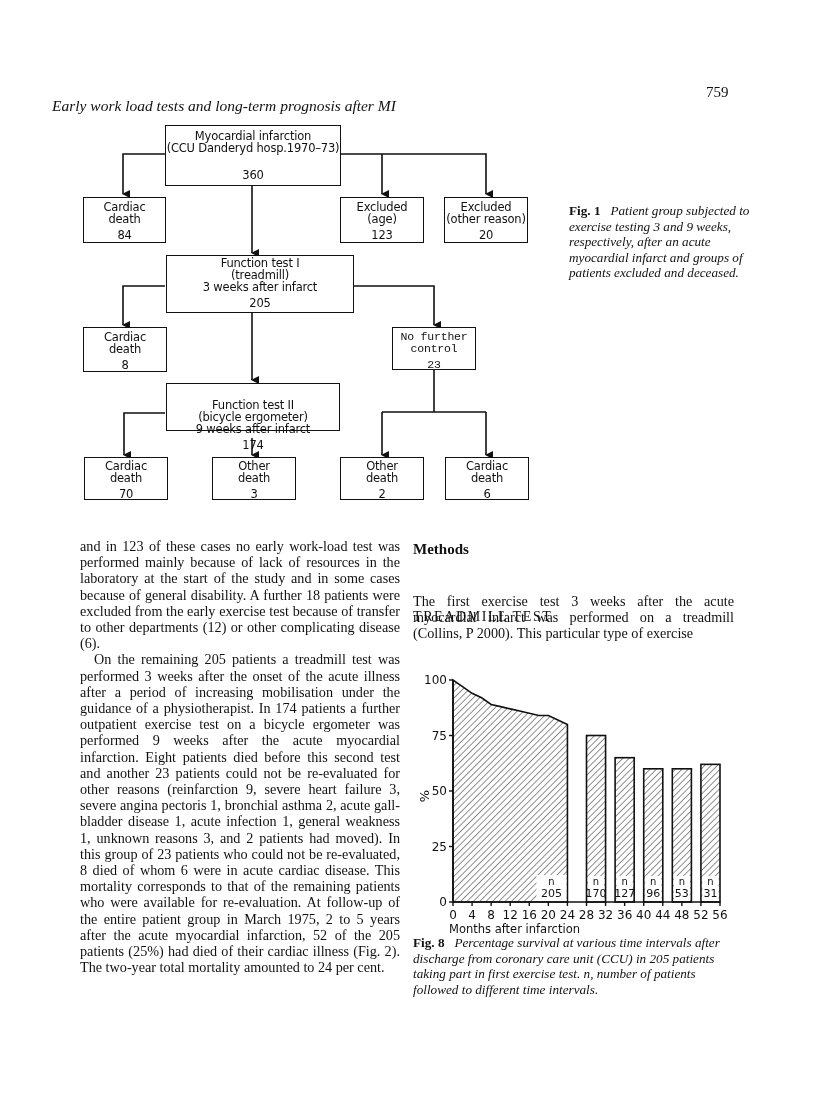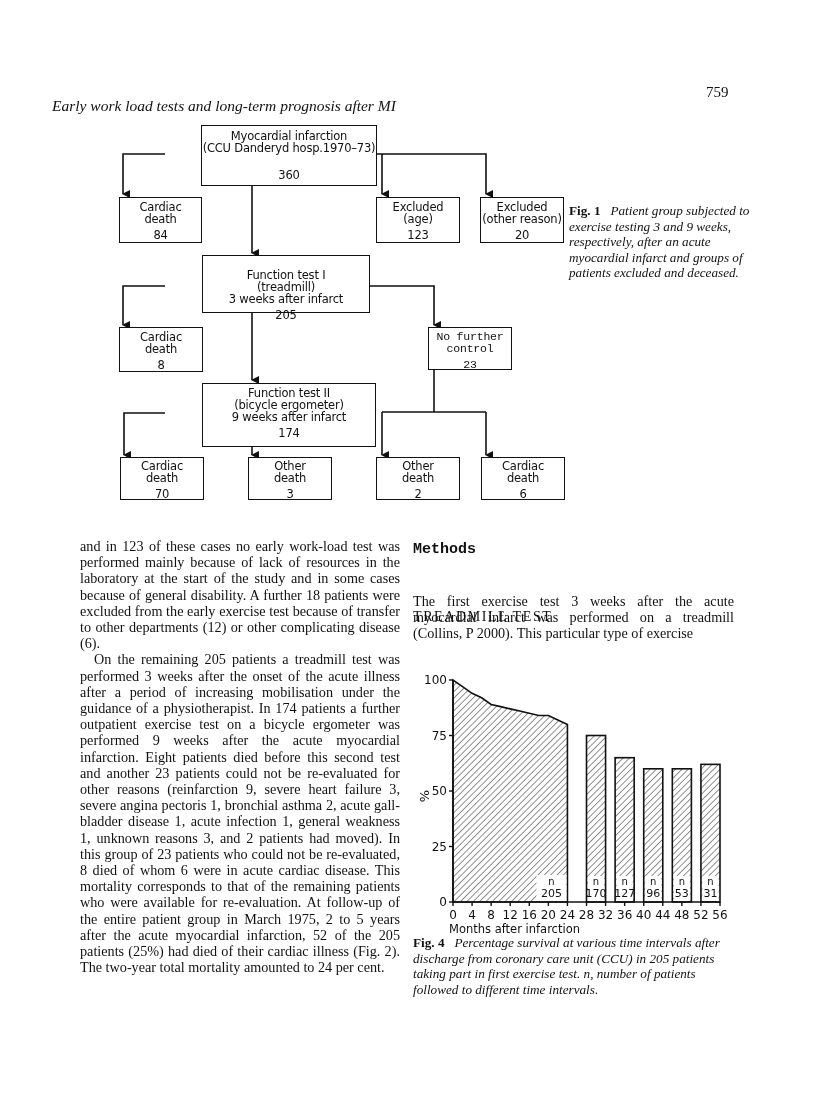--- a/index.html
+++ b/index.html
@@ -5,33 +5,33 @@
   html, body { margin: 0; padding: 0; background: #ffffff; }
   body { width: 816px; height: 1103px; position: relative; overflow: hidden; color: #111; }
   .serif { font-family: "Liberation Serif", "DejaVu Serif", serif; }
   .running-head { position: absolute; left: 52px; top: 84px; font-style: italic; font-size: 15.5px; margin-top: 13px; }
   .page-num { position: absolute; left: 706px; top: 84px; font-size: 15px; }
 
   
   .fc-svg { position: absolute; left: 0; top: 0; width: 816px; height: 520px; }
   .box { position: absolute; border: 1.6px solid #111; box-sizing: border-box; background: #fff;
          font-family: "DejaVu Sans", sans-serif; font-size: 11.5px; line-height: 12px; text-align: center;
-         letter-spacing: -0.2px; margin-left: 36px; }
+         letter-spacing: -0.2px; }
   .box .lbl { display: block; }
   .box .num { display: block; margin-top: 4px; }
 
   .fig1-caption { position: absolute; left: 569px; top: 203px; width: 200px; font-size: 13.2px; line-height: 15.5px; }
   .fig-label { font-style: normal; font-weight: bold; }
   .fig-text { font-style: italic; }
 
   .col { position: absolute; font-size: 14.2px; line-height: 16.2px; text-align: justify; }
   .col p { margin: 0; }
   .col p.indent { text-indent: 14px; }
   .left-col { left: 80px; top: 538px; width: 320px; }
-  .methods-heading { position: absolute; left: 413px; top: 541px; font-weight: bold; font-size: 15px; font-family: Liberation Mono, monospace; }
+  .methods-heading { position: absolute; left: 413px; top: 541px; font-weight: bold; font-size: 15px; }
   .sub-heading { position: absolute; left: 413px; top: 609px; font-size: 14px; letter-spacing: 1.6px; }
   .right-col { left: 413px; top: 593px; width: 321px; }
 
   .chart-svg { position: absolute; left: 405px; top: 670px; width: 340px; height: 275px; }
   .fig2-caption { position: absolute; left: 413px; top: 935px; width: 325px; font-size: 13.2px; line-height: 15.5px; }
 </style>
 </head>
 <body>
 
 <div class="running-head serif">Early work load tests and long-term prognosis after MI</div>
@@ -77,37 +77,37 @@
 <div class="box" style="left:340px;top:197px;width:84px;height:46px;padding-top:3px;">
   <span class="lbl">Excluded</span>
   <span class="lbl">(age)</span>
   <span class="num">123</span>
 </div>
 <div class="box" style="left:444px;top:197px;width:84px;height:46px;padding-top:3px;">
   <span class="lbl">Excluded</span>
   <span class="lbl">(other reason)</span>
   <span class="num">20</span>
 </div>
-<div class="box" style="left:166px;top:255px;width:168px;height:58px;padding-top:13px;">
+<div class="box" style="left:166px;top:255px;width:188px;height:58px;padding-top:1px;">
   <span class="lbl">Function test I</span>
   <span class="lbl">(treadmill)</span>
   <span class="lbl">3 weeks after infarct</span>
   <span class="num">205</span>
 </div>
 <div class="box" style="left:83px;top:327px;width:84px;height:45px;padding-top:3px;">
   <span class="lbl">Cardiac</span>
   <span class="lbl">death</span>
   <span class="num">8</span>
 </div>
 <div class="box" style="left:392px;top:327px;width:84px;height:43px;padding-top:3px;font-family:Liberation Mono, monospace;">
   <span class="lbl">No further</span>
   <span class="lbl">control</span>
   <span class="num">23</span>
 </div>
-<div class="box" style="left:166px;top:383px;width:174px;height:64px;padding-top:3px;">
+<div class="box" style="left:166px;top:383px;width:174px;height:48px;padding-top:15px;">
   <span class="lbl">Function test II</span>
   <span class="lbl">(bicycle ergometer)</span>
   <span class="lbl">9 weeks after infarct</span>
   <span class="num">174</span>
 </div>
 <div class="box" style="left:84px;top:457px;width:84px;height:43px;padding-top:2px;">
   <span class="lbl">Cardiac</span>
   <span class="lbl">death</span>
   <span class="num">70</span>
 </div>
@@ -215,15 +215,15 @@
       <line x1="295.92857142857144" y1="232" x2="295.92857142857144" y2="236" stroke="#111" stroke-width="1.4"></line>
       <text x="295.92857142857144" y="249" text-anchor="middle" font-size="12" font-family="DejaVu Sans, sans-serif" fill="#111">52</text>
       <line x1="315" y1="232" x2="315" y2="236" stroke="#111" stroke-width="1.4"></line>
       <text x="315" y="249" text-anchor="middle" font-size="12" font-family="DejaVu Sans, sans-serif" fill="#111">56</text>
       <text x="0" y="0" text-anchor="middle" font-size="13" font-family="DejaVu Sans, sans-serif" fill="#111" transform="translate(24,126) rotate(-90)">%</text>
       <text x="44" y="263" text-anchor="start" font-size="11.5" font-family="DejaVu Sans, sans-serif" fill="#111">Months after infarction</text>
     </g>
 </svg>
 
 <div class="fig2-caption serif">
-  <span class="fig-label">Fig. 4</span>&nbsp;&nbsp;
+  <span class="fig-label">Fig. 8</span>&nbsp;&nbsp;
   <span class="fig-text">Percentage survival at various time intervals after discharge from coronary care unit (CCU) in 205 patients taking part in first exercise test. n, number of patients followed to different time intervals.</span>
 </div>
 
 </body></html>

